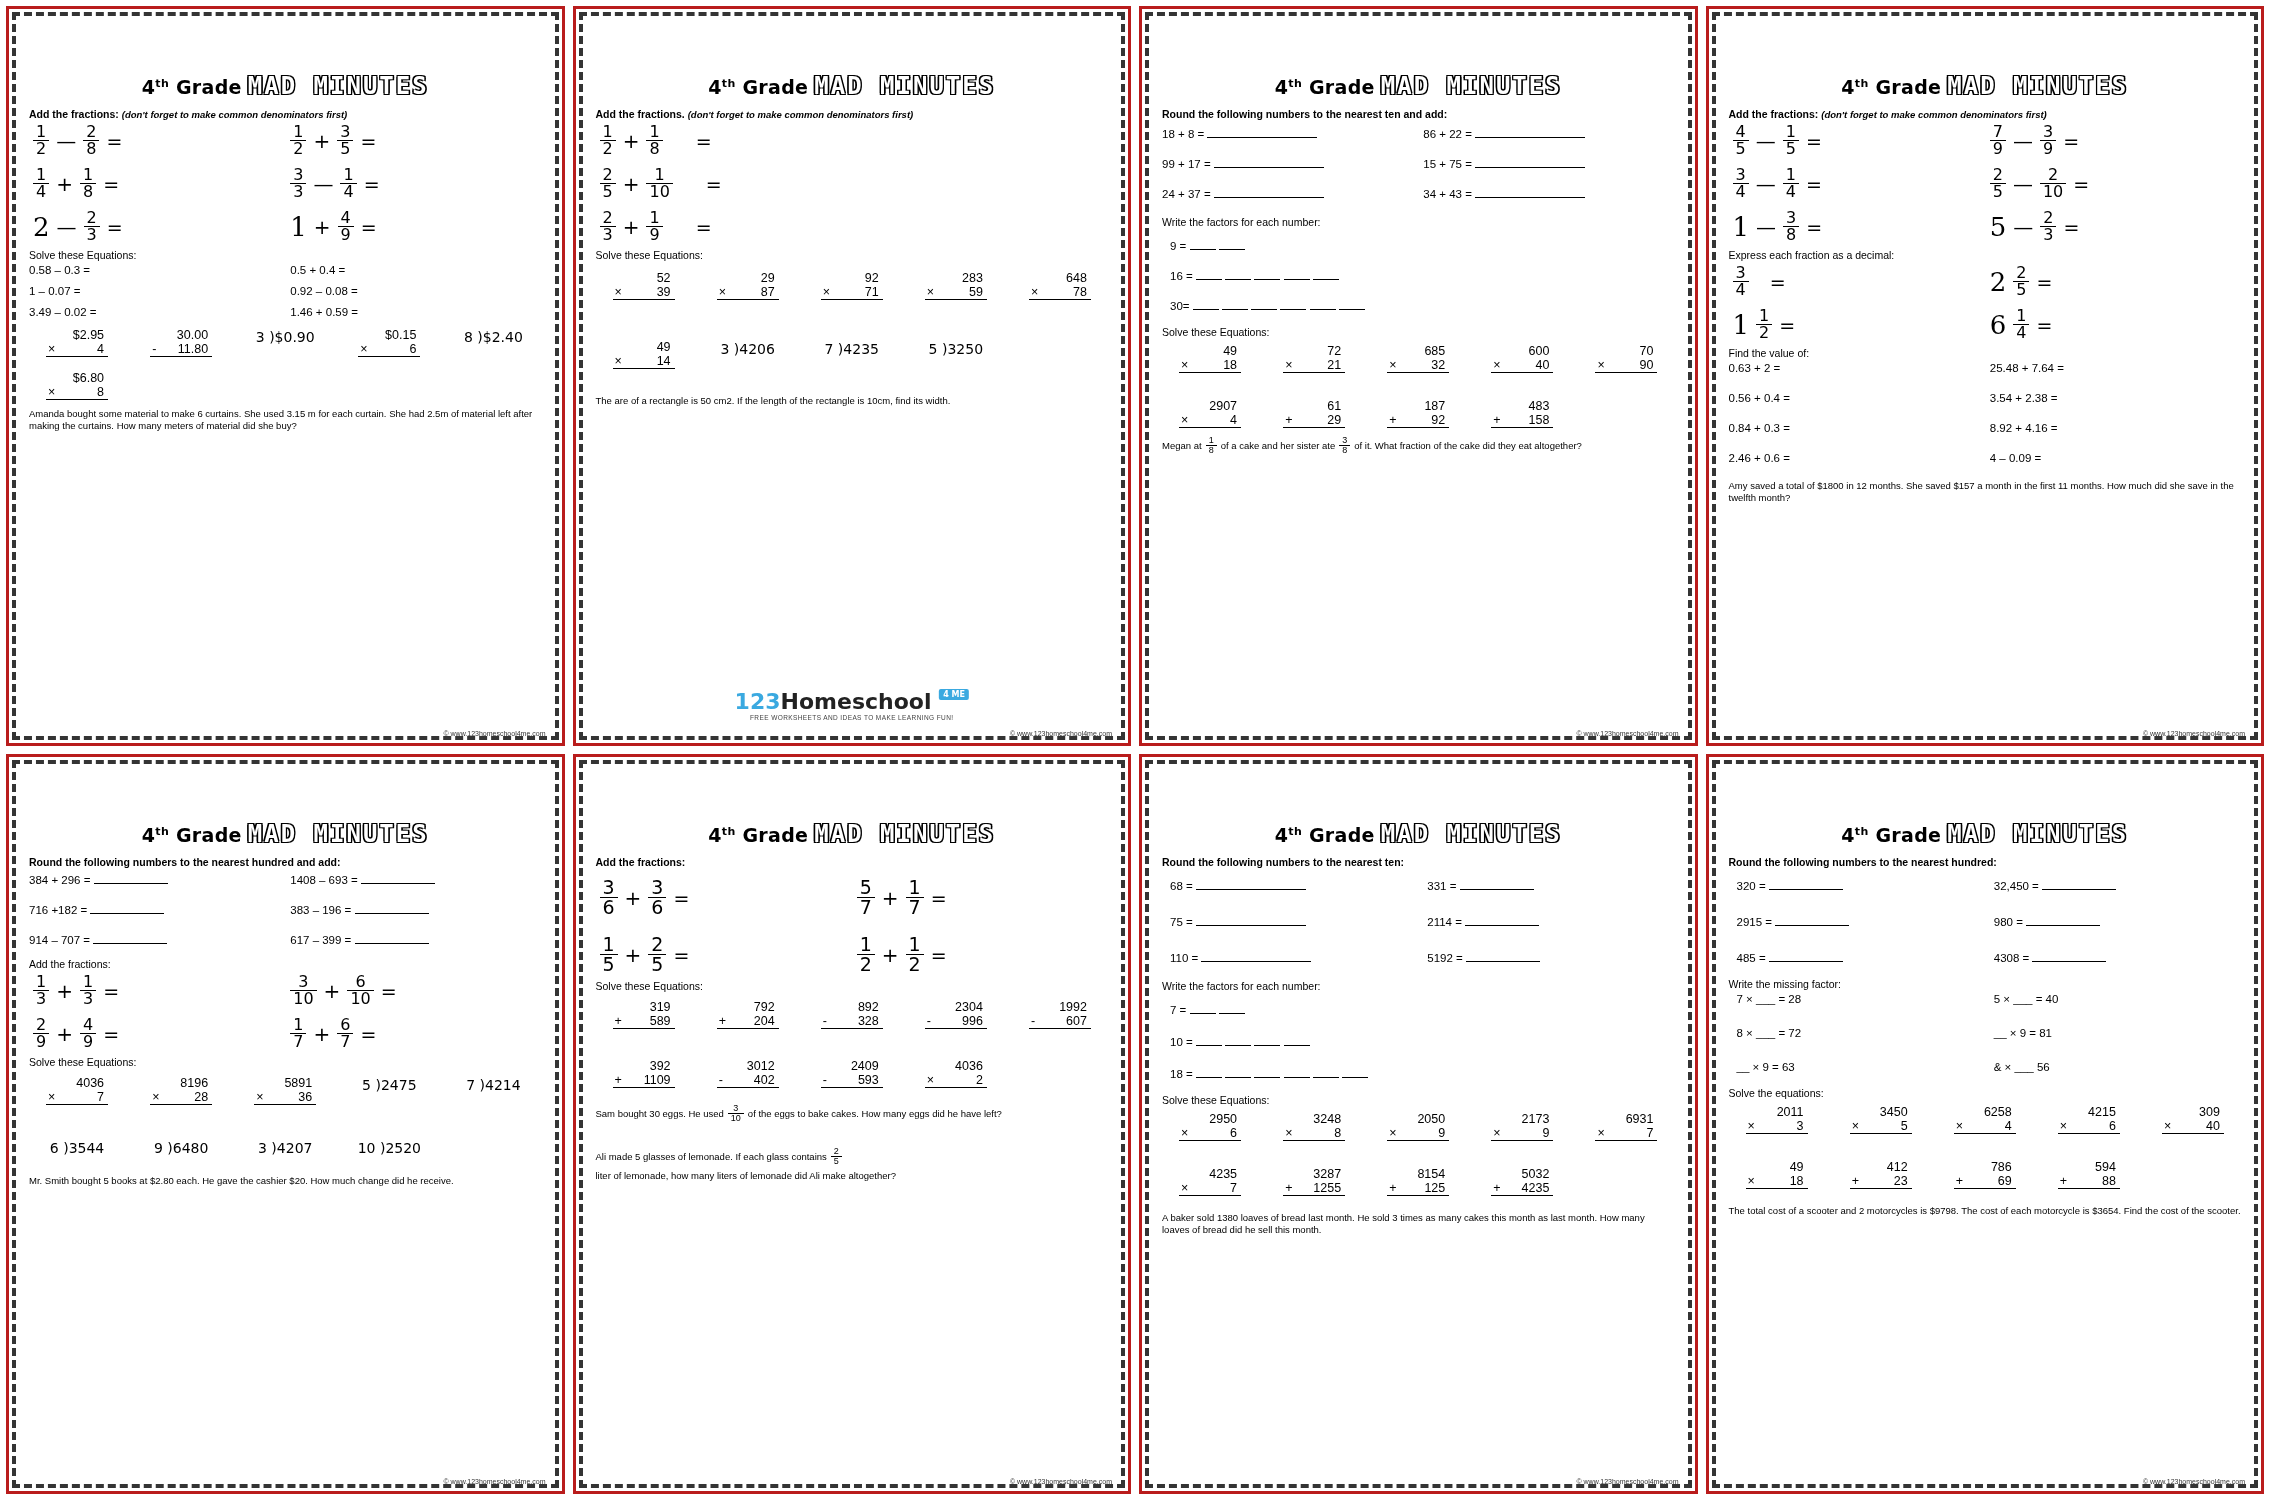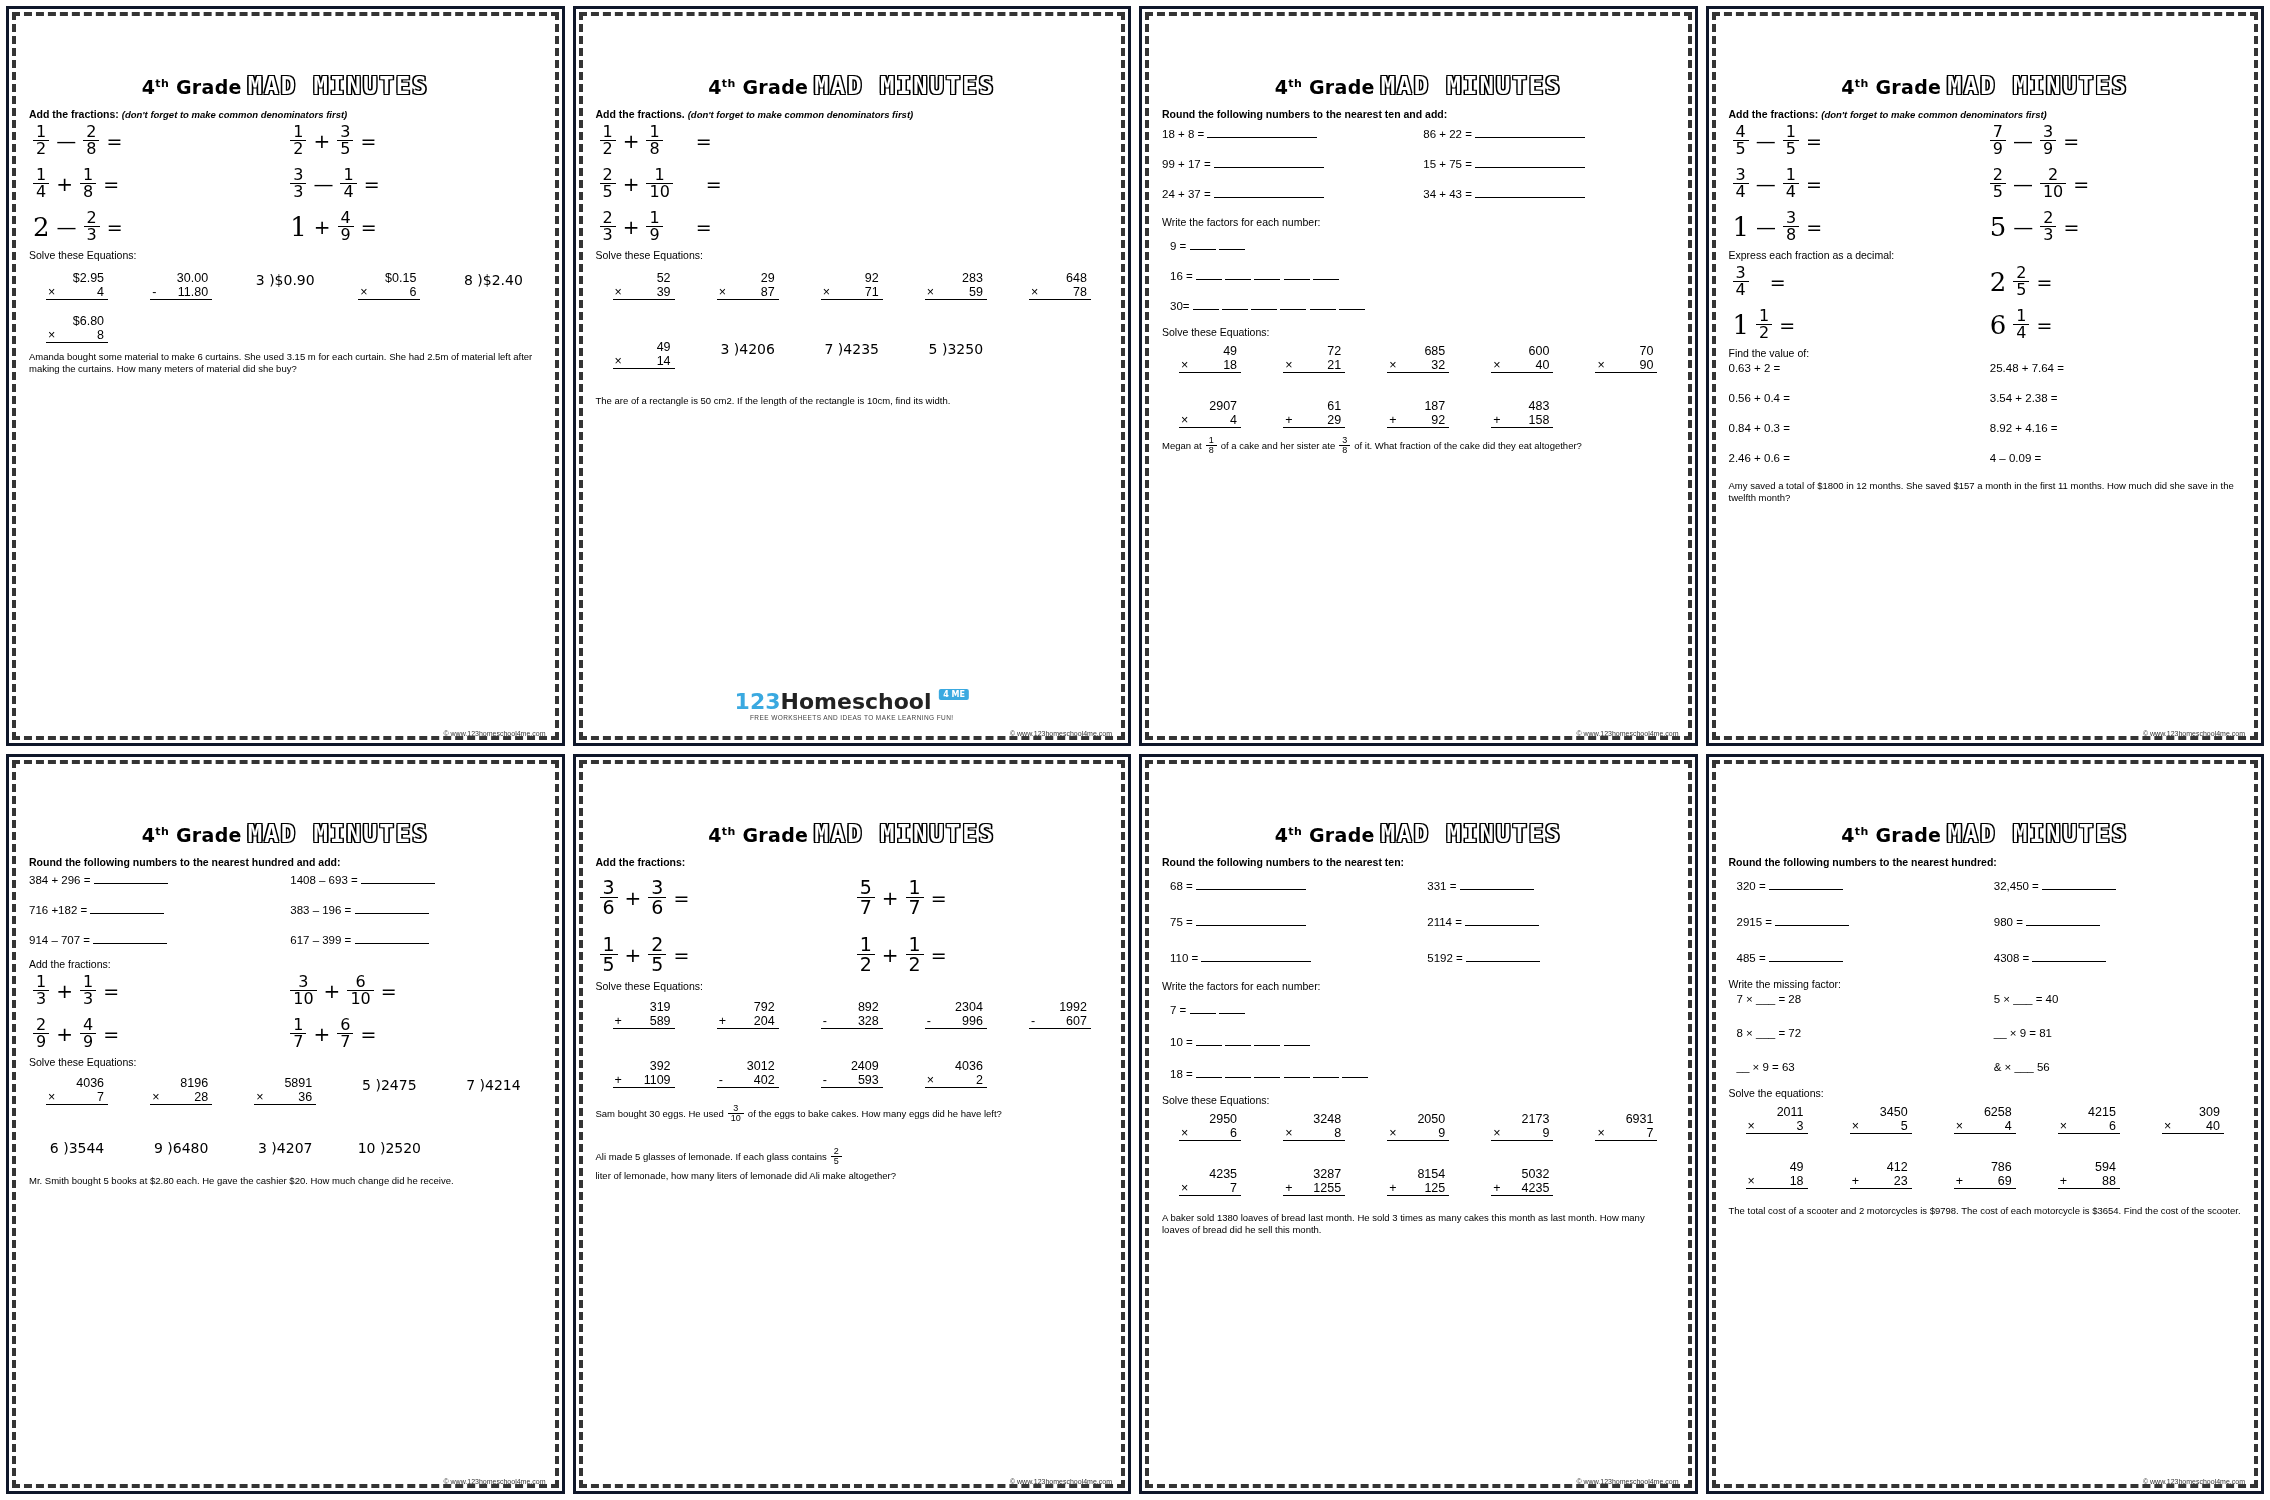--- a/index.html
+++ b/index.html
@@ -1,19 +1,19 @@
 <!DOCTYPE html>
 <html><head>
 <meta charset="utf-8">
 <style>
   html,body{margin:0;padding:0;background:#ffffff;}
   body{font-family:"Liberation Sans",sans-serif;color:#000;}
   .page{width:2270px;height:1500px;position:relative;background:#fff;}
   .grid{display:grid;grid-template-columns:repeat(4,1fr);grid-template-rows:repeat(2,1fr);gap:8px;padding:6px;box-sizing:border-box;width:100%;height:100%;}
-  .sheet{position:relative;border:3px solid #0f172a;background:#fff;box-sizing:border-box;padding:10px 14px 8px 14px;overflow:hidden;}
+  .sheet{position:relative;border:3px solid #b91c1c;background:#fff;box-sizing:border-box;padding:10px 14px 8px 14px;overflow:hidden;}
   .sheet:before{content:"";position:absolute;inset:3px;border:4px dashed #111;opacity:.85;pointer-events:none;}
   .inner{position:relative;z-index:2;padding:8px 6px 0 6px;height:100%;box-sizing:border-box;}
   .title{display:flex;align-items:baseline;justify-content:center;gap:6px;margin:2px 0 8px 0;}
   .grade{font-family:"DejaVu Sans",sans-serif;font-weight:bold;font-size:19px;letter-spacing:.3px;}
   .grade sup{font-size:11px;}
   .madmin{font-family:"DejaVu Sans Mono",monospace;font-weight:bold;font-size:24px;letter-spacing:2px;-webkit-text-stroke:0px;color:#fff;text-shadow:
      -1.4px -1.4px 0 #000, 1.4px -1.4px 0 #000, -1.4px 1.4px 0 #000, 1.4px 1.4px 0 #000; margin-top: 43px;}
   .instr{font-size:10.5px;margin:2px 0 4px 0;font-weight:600;}
   .instr i{font-weight:700;font-size:9.5px;}
   .subinstr{font-size:10.5px;margin:6px 0 3px 0;font-weight:400;}
@@ -127,20 +127,28 @@
               <span class="op">+</span>
               <span class="frac">
                 <span class="num">4</span>
                 <span class="den">9</span>
               </span>
               <span class="eq">=</span>
             </div>
         </div>
 
         <div class="subinstr">Solve these Equations:</div>
+        <div class="two-col">
+          <div class="lineitem">0.58 – 0.3 =</div>
+          <div class="lineitem">0.5 + 0.4 =</div>
+          <div class="lineitem">1 – 0.07 =</div>
+          <div class="lineitem">0.92 – 0.08 =</div>
+          <div class="lineitem">3.49 – 0.02 =</div>
+          <div class="lineitem">1.46 + 0.59 =</div>
+        </div>
 
         <div class="three-col spaced">
           <div class="colitem"><span class="vprob"><span class="l1">$2.95</span><span class="l2"><span class="opch">×</span><span>4</span></span></span></div>
           <div class="colitem"><span class="vprob"><span class="l1">30.00</span><span class="l2"><span class="opch">-</span><span>11.80</span></span></span></div>
           <div class="colitem"><span class="divprob">3 )$0.90</span></div>
           <div class="colitem"><span class="vprob"><span class="l1">$0.15</span><span class="l2"><span class="opch">×</span><span>6</span></span></span></div>
           <div class="colitem"><span class="divprob">8 )$2.40</span></div>
           <div class="colitem"><span class="vprob"><span class="l1">$6.80</span><span class="l2"><span class="opch">×</span><span>8</span></span></span></div>
         </div>
 

